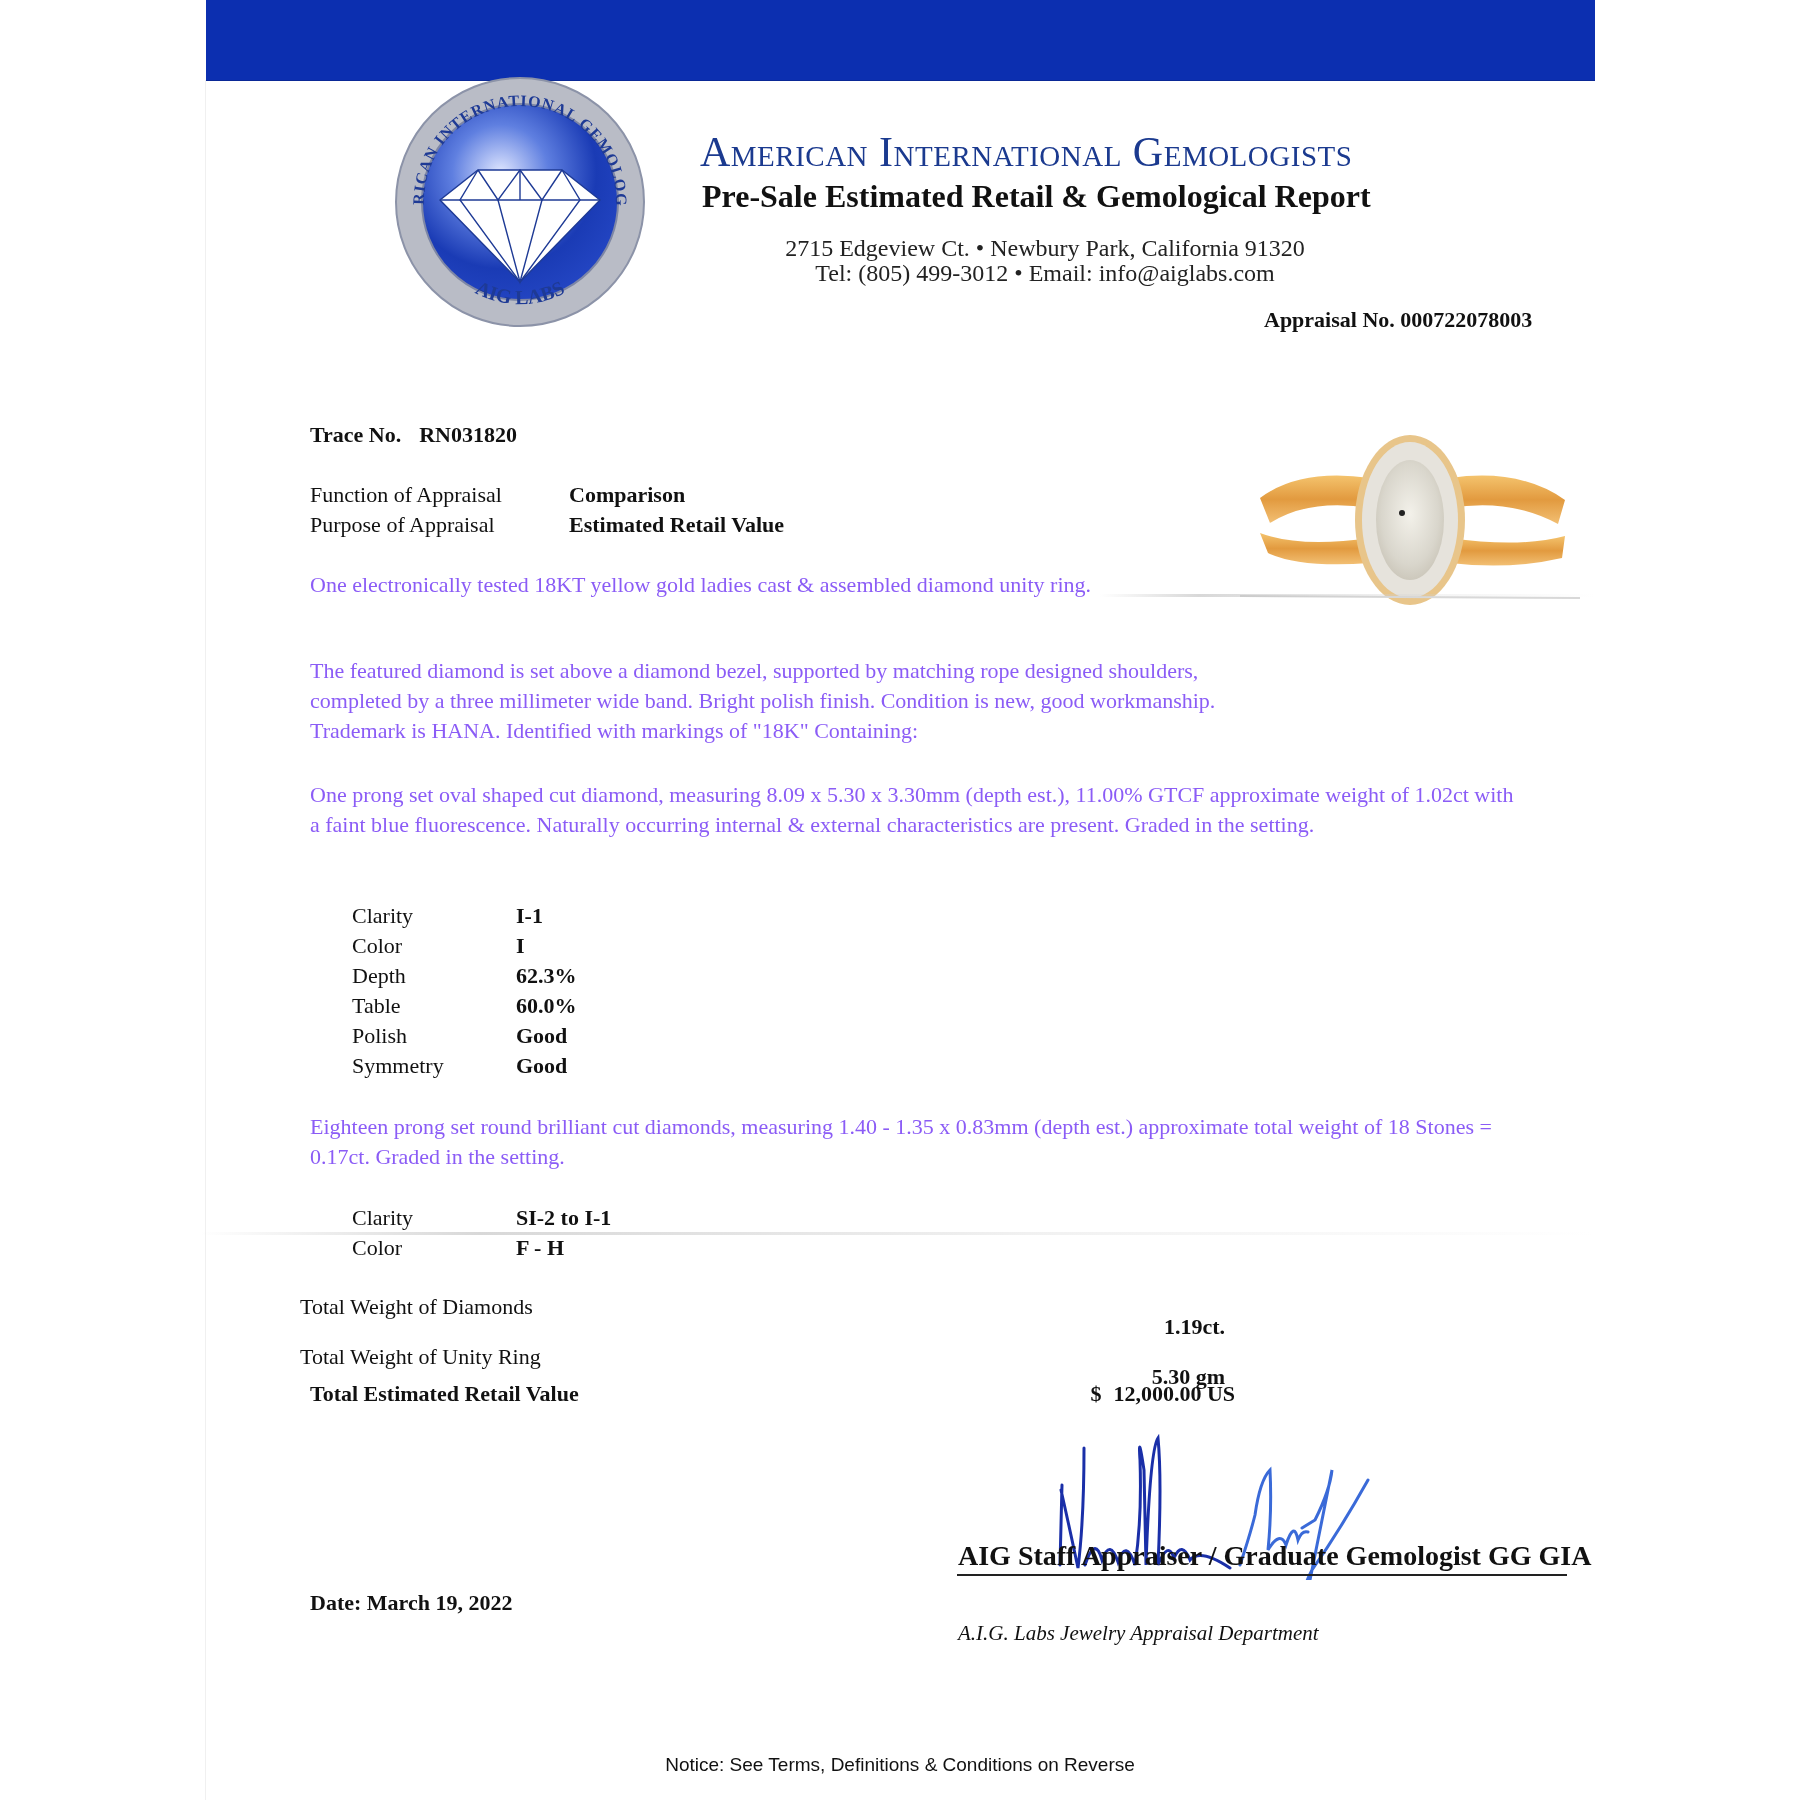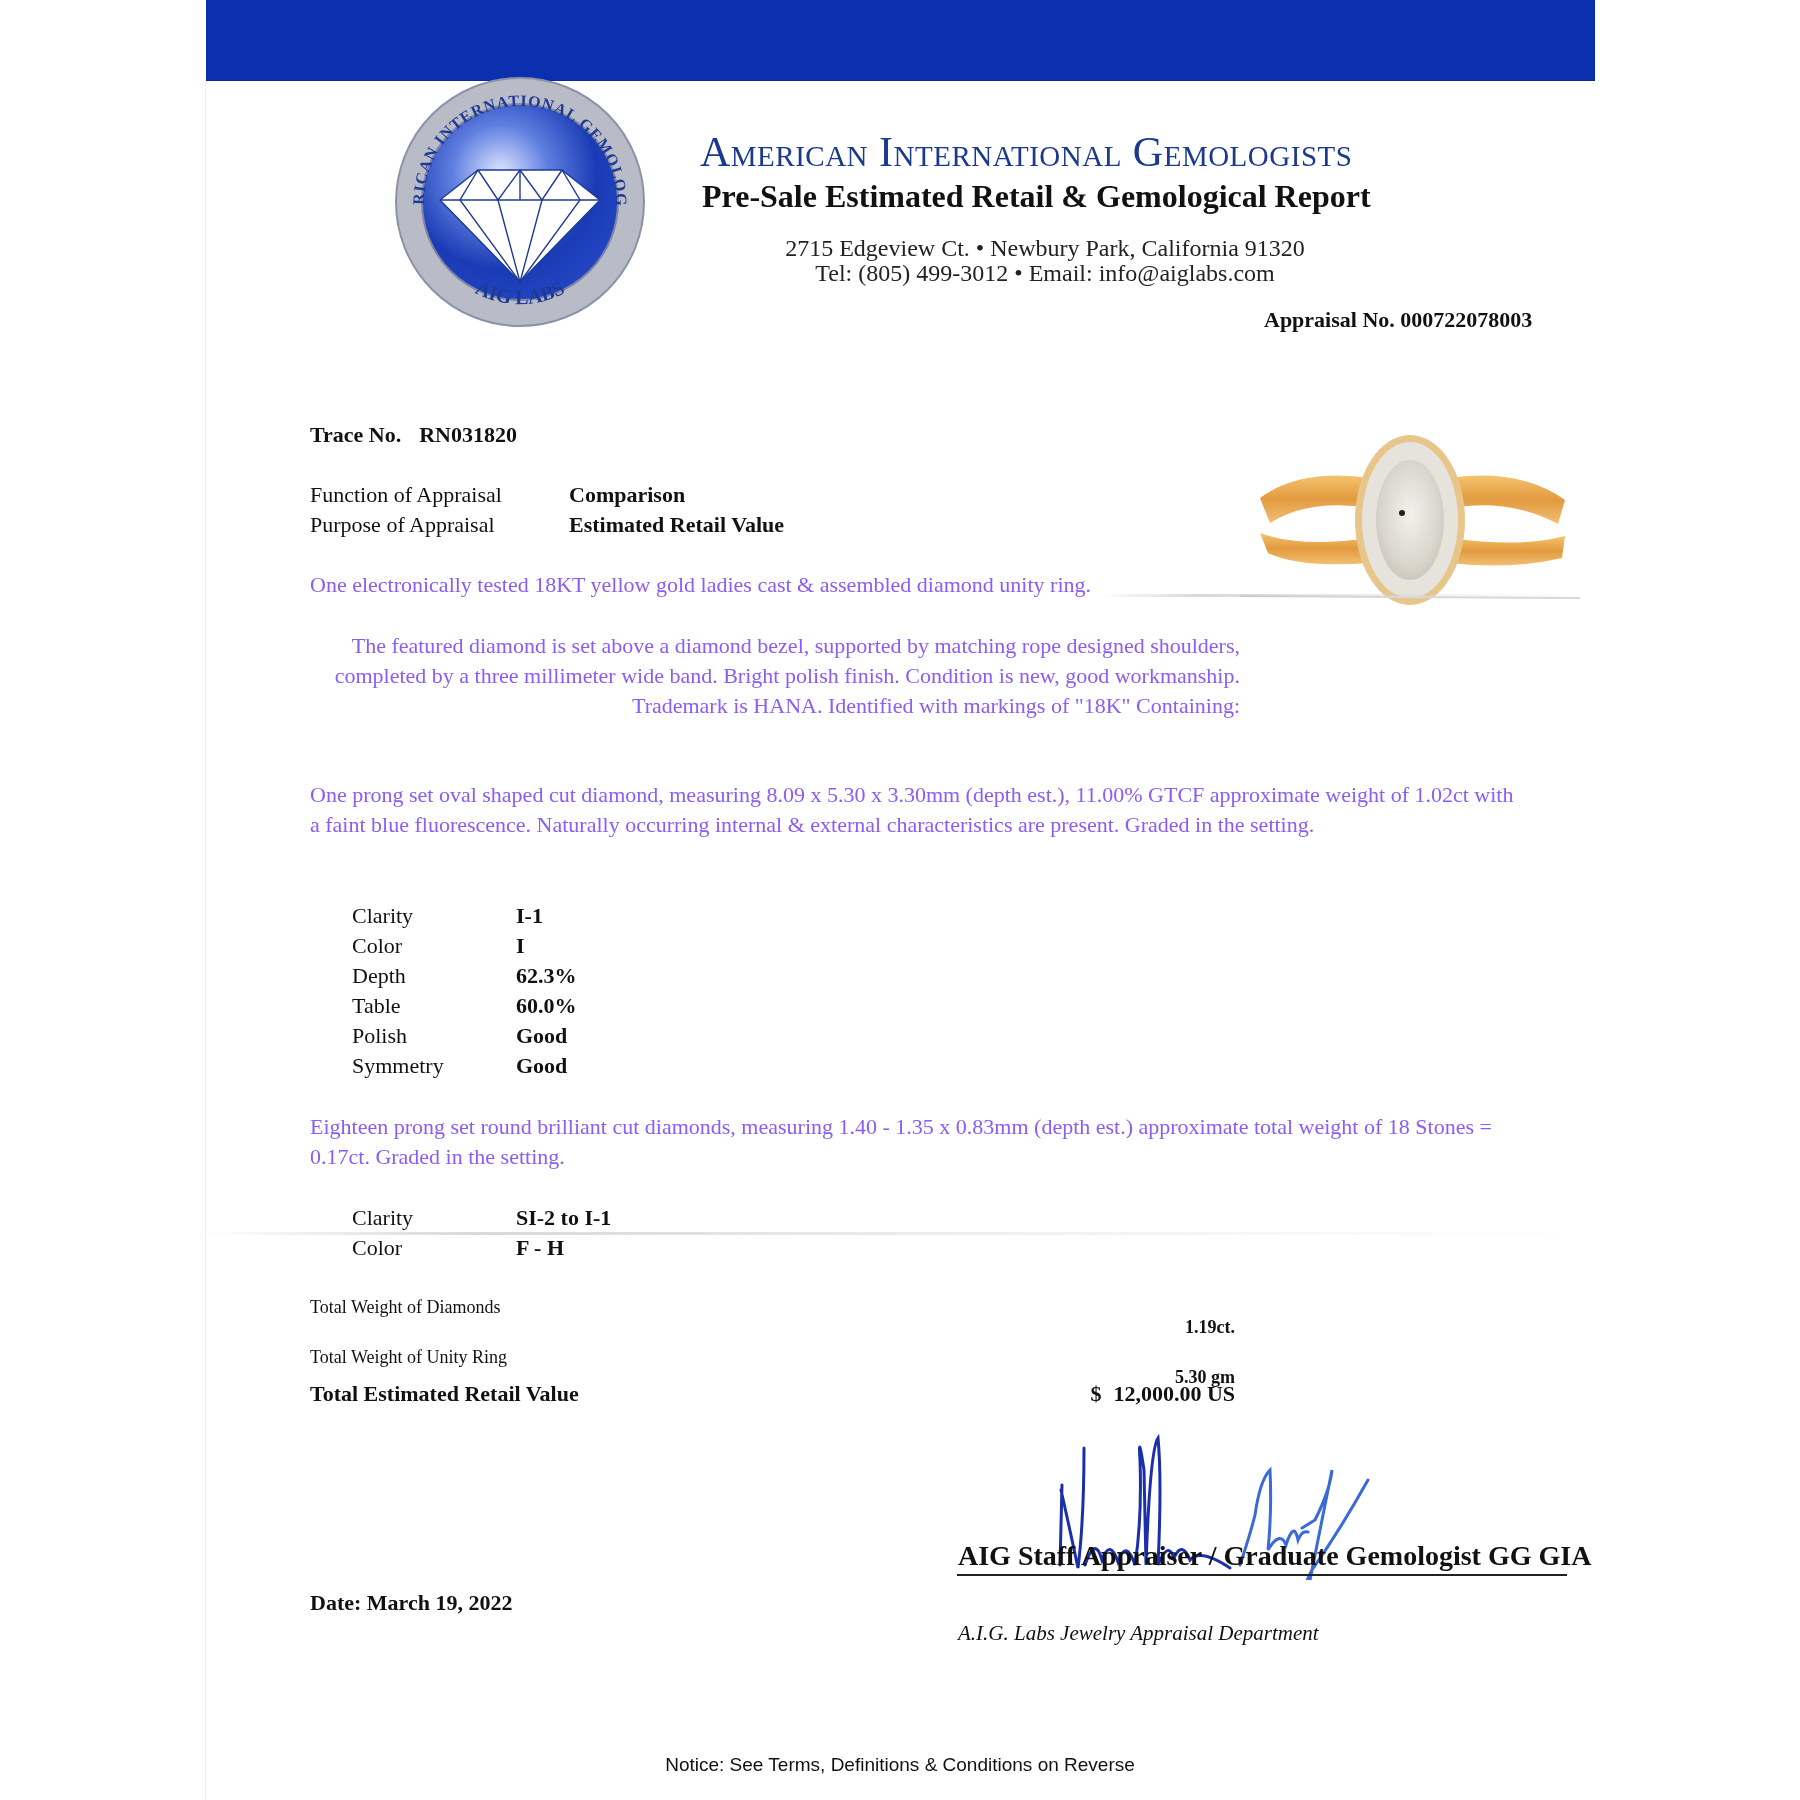--- a/index.html
+++ b/index.html
@@ -13,29 +13,29 @@
   .addr { left:700px; top:236px; width:690px; text-align:center; font-size:24px; color:#222; line-height:25px; }
   .appraisal-no { left:1264px; top:296px; font-size:22px; font-weight:bold; white-space:nowrap;margin-top:11px; }
   .trace { left:310px; top:422px; font-size:22px; font-weight:bold; white-space:nowrap; }
   .trace span + span { margin-left:18px; }
   .kv { font-size:22px; line-height:30px; }
   .kv .k { display:inline-block; width:259px; }
   .kv .v { font-weight:bold; }
   .purpose { left:310px; top:480px; }
   .para { left:310px; font-size:22px; line-height:30px; color:#8b5cf6; }
   .p1 { top:570px; width:840px; }
-  .p2 { top:631px; width:930px;text-align:right; }
+  .p2 { top:656px; width:930px; }
   .p3 { top:780px; width:1210px; }
   .p4 { top:1112px; width:1210px; }
   .grades { left:352px; font-size:22px; line-height:30px; }
   .grades .k { display:inline-block; width:164px; }
   .grades .v { font-weight:bold; }
   .g1 { top:901px; }
   .g2 { top:1203px; }
-  .totals { left:310px; top:1292px; width:925px; font-size:18px; line-height:30px; }
+  .totals { left:300px; top:1292px; width:925px; font-size:22px; line-height:30px; }
   .totals .row { display:flex; justify-content:space-between; }
   .totals .v { font-weight:bold;margin-top:20px; }
   .grand { left:310px; top:1381px; width:925px; font-size:22px; font-weight:bold; display:flex; justify-content:space-between; }
   .grand .amt span + span { margin-left:12px;text-align:center; }
   .sig { left:1040px; top:1420px; width:440px; height:160px; }
   .sig-line { left:957px; top:1574px; width:610px; height:2px; background:#222; }
   .sig-title { left:958px; top:1540px; font-size:28px; font-weight:bold; white-space:nowrap; }
   .sig-dept { left:958px; top:1621px; font-size:21px; font-style:italic; white-space:nowrap; }
   .date { left:310px; top:1590px; font-size:22px; font-weight:bold; white-space:nowrap; }
   .notice { left:0; width:1800px; top:1754px; text-align:center; font-family:"Liberation Sans", sans-serif; font-size:19px; color:#111; }

